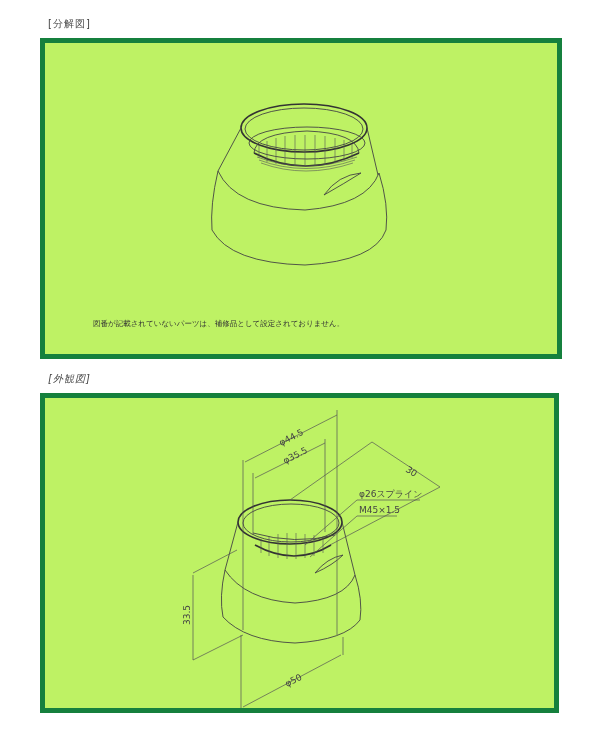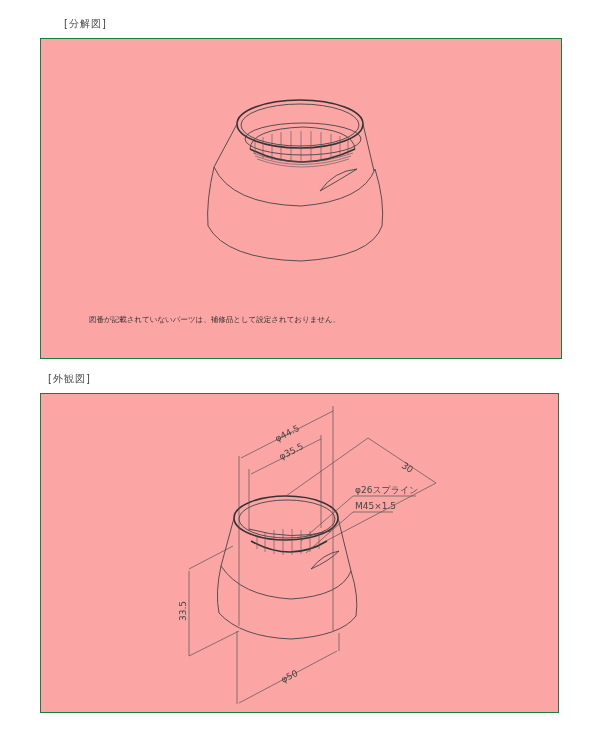--- a/index.html
+++ b/index.html
@@ -1,31 +1,31 @@
 <!DOCTYPE html>
 <html><head>
 <meta charset="utf-8">
 <style>
   html, body { margin: 0; padding: 0; background: #ffffff; }
   body { width: 600px; height: 732px; position: relative; overflow: hidden;
          font-family: "DejaVu Sans", sans-serif; color: #333; }
   .section-label { position: absolute; font-size: 10px; color: #444; letter-spacing: 1px; }
-  .frame { position: absolute; border: 1px solid #15803d; box-sizing: border-box; background: #fca5a5; }
+  .frame { position: absolute; border: 5px solid #15803d; box-sizing: border-box; background: #bef264; }
   .note { position: absolute; font-size: 7.5px; line-height: 10px; color: #333; white-space: nowrap; }
   svg { position: absolute; left: 0; top: 0; overflow: visible; }
   .ln { fill: none; stroke: #444; stroke-width: 0.9; }
   .ln2 { fill: none; stroke: #333; stroke-width: 1.6; }
   .thin { fill: none; stroke: #555; stroke-width: 0.6; }
   .dim { fill: none; stroke: #555; stroke-width: 0.7; }
   .dimtxt { font-size: 9px; fill: #444; font-family: "DejaVu Sans", sans-serif; }
 </style>
 </head>
 <body>
 
-<div class="section-label" style="left:64px; top:17px;">[分解図]</div>
+<div class="section-label" style="left:48px; top:17px;">[分解図]</div>
 <div class="frame" style="left:40px; top:38px; width:522px; height:321px;">
   <svg width="522" height="321" viewBox="0 0 522 321">
     <g transform="translate(-40,-38)">
 
       <ellipse class="ln2" cx="299" cy="123" rx="63" ry="24"></ellipse>
       <ellipse class="ln" cx="299" cy="124" rx="59" ry="21"></ellipse>
 
       <ellipse class="ln" cx="302" cy="138" rx="58" ry="16"></ellipse>
 
       <path class="ln" d="M249,148 Q250,128 302,126 Q352,128 354,148"></path>
@@ -57,21 +57,21 @@
       <path class="ln" d="M207,225 Q225,258 300,260 Q370,256 381,225"></path>
 
       <path class="ln" d="M319,190 Q333,170 356,168 Q340,178 319,190 Z"></path>
     </g>
   </svg>
   <div class="note" style="left:48px; top:276px;">
     <div>図番が記載されていないパーツは、補修品として設定されておりません。</div>
   </div>
 </div>
 
-<div class="section-label" style="left:48px; top:372px;">[外観図]</div>
+<div class="section-label" style="left:48px; top:372px;font-style:italic;">[外観図]</div>
 <div class="frame" style="left:40px; top:393px; width:519px; height:320px;">
   <svg width="519" height="320" viewBox="0 0 519 320">
     <g transform="translate(-40,-393)">
 
       <ellipse class="ln2" cx="285" cy="517" rx="52" ry="22"></ellipse>
       <ellipse class="ln" cx="286" cy="518" rx="48" ry="19"></ellipse>
       <path class="ln" d="M248,528 Q290,540 330,530"></path>
       <path class="ln2" d="M250,540 Q290,562 326,540"></path>
       <g class="thin">
         <line x1="256" y1="534" x2="256" y2="548"></line>

